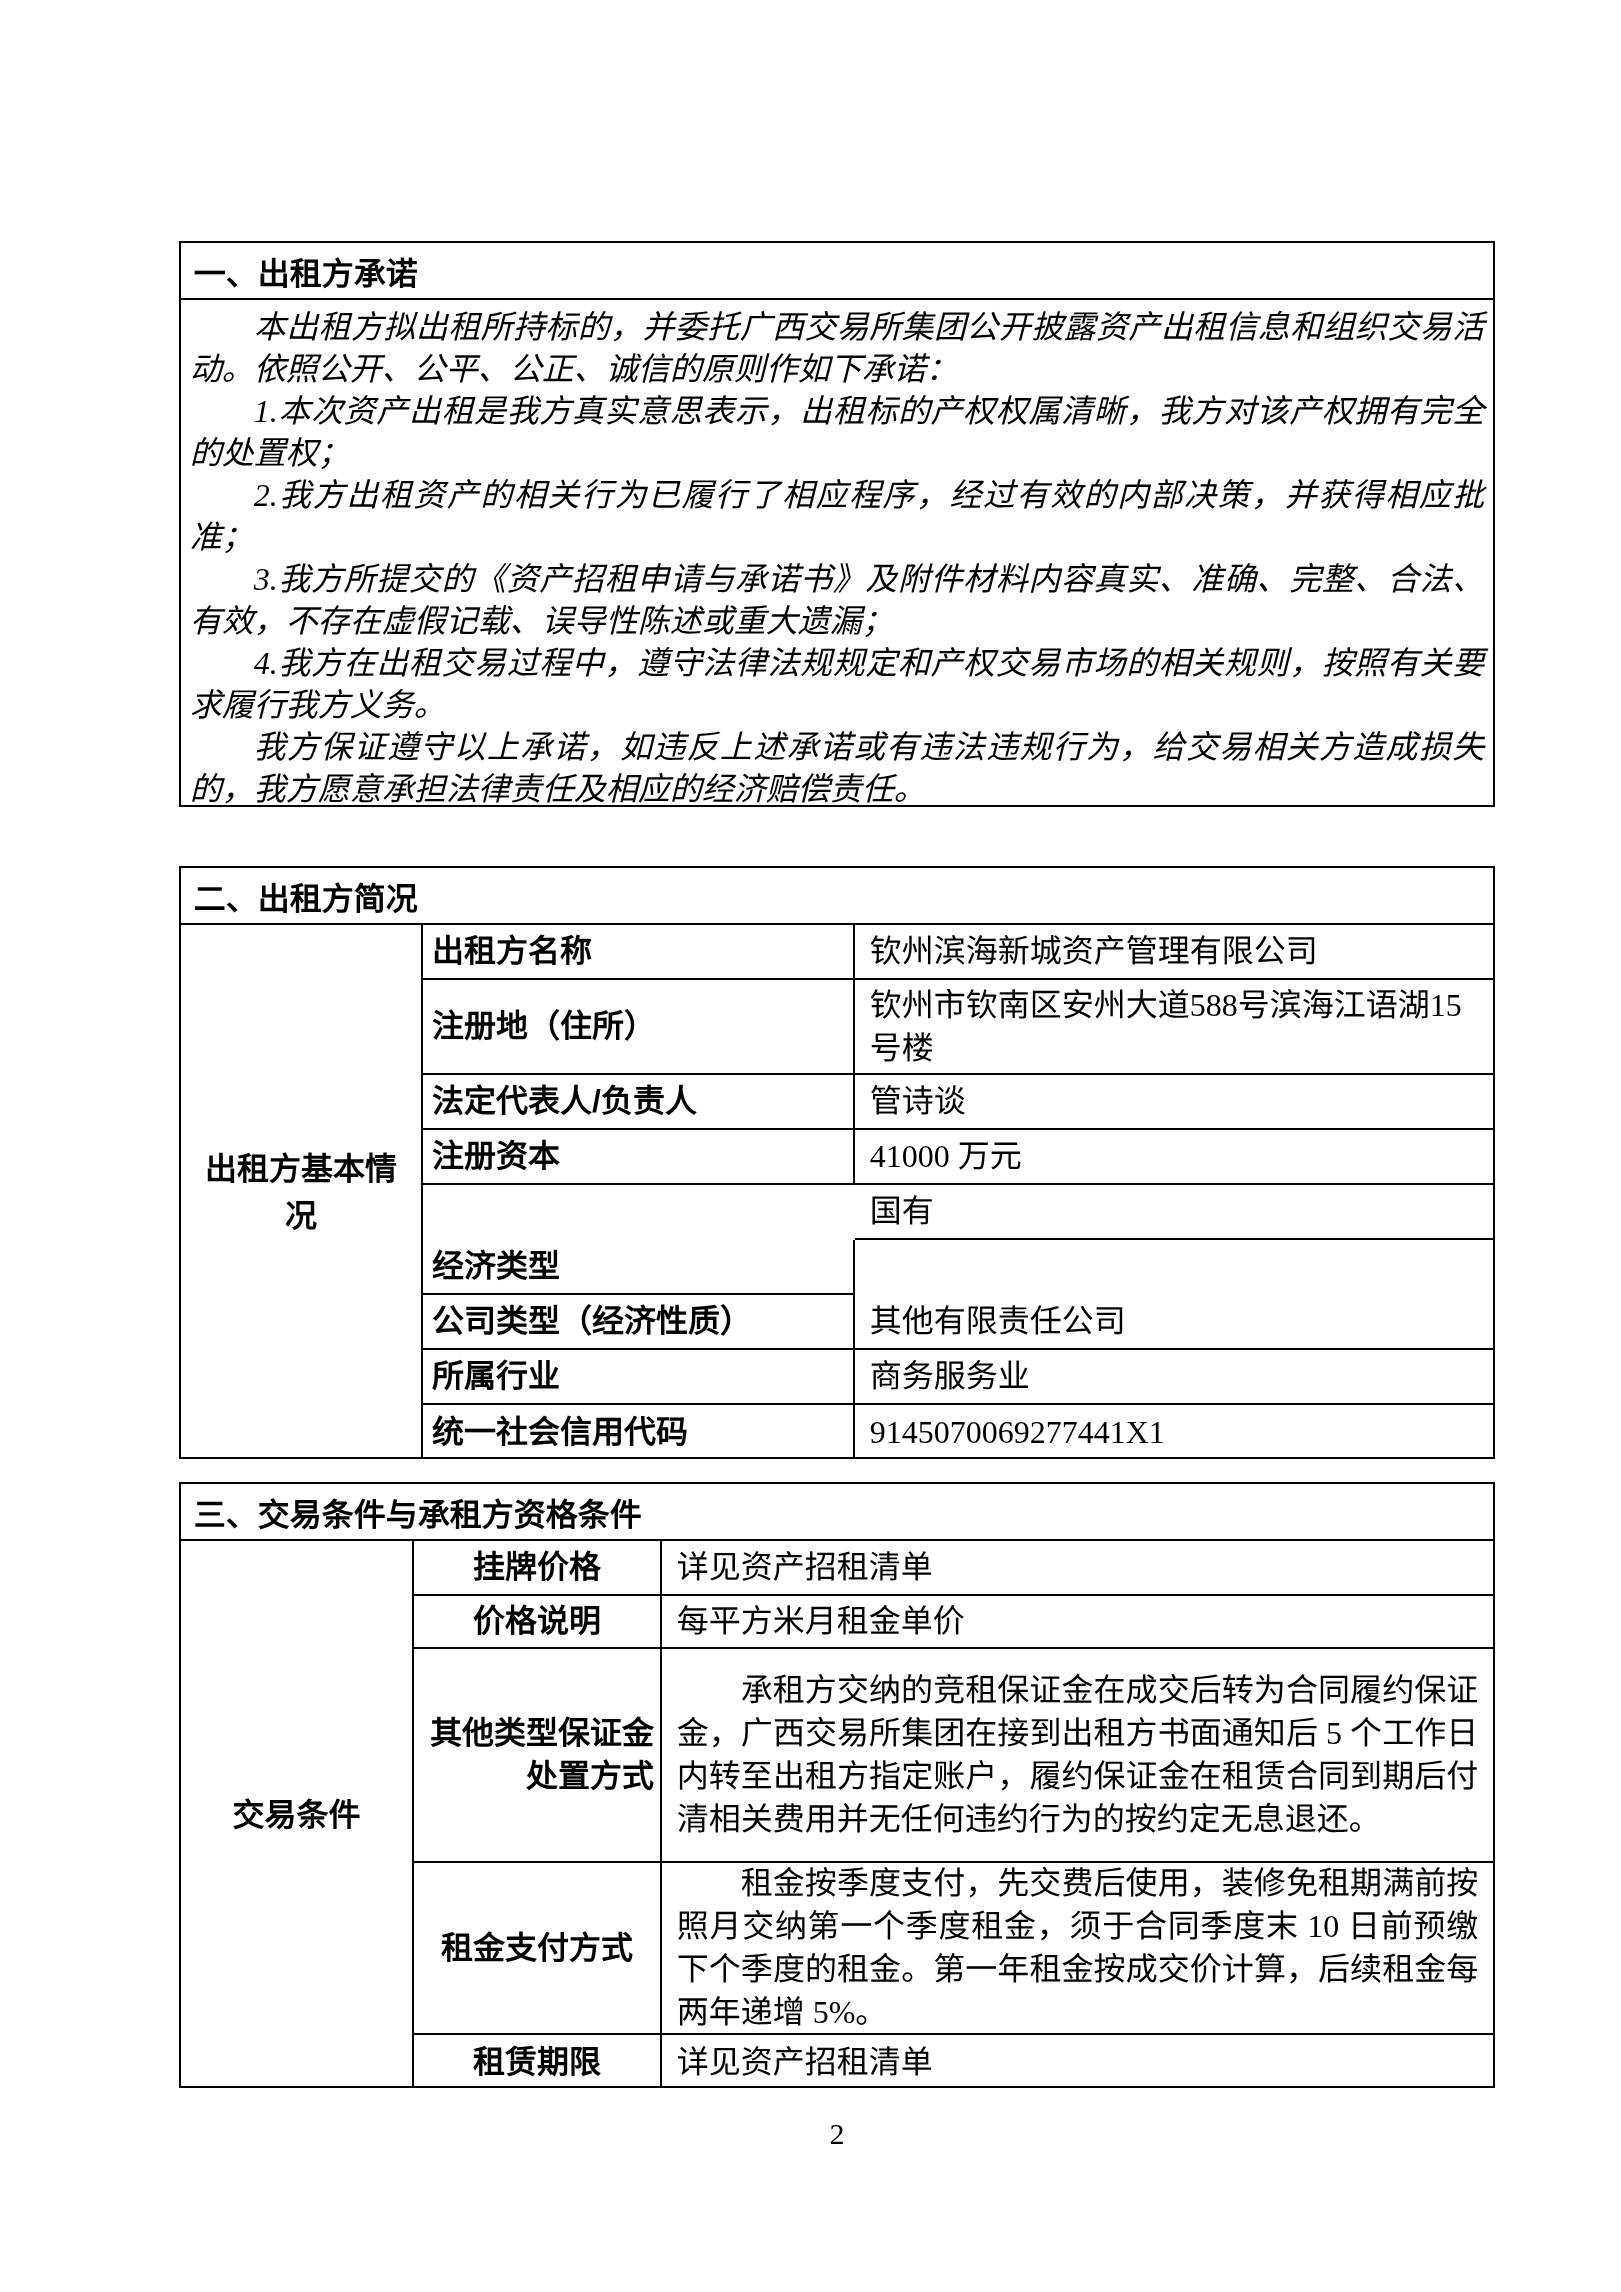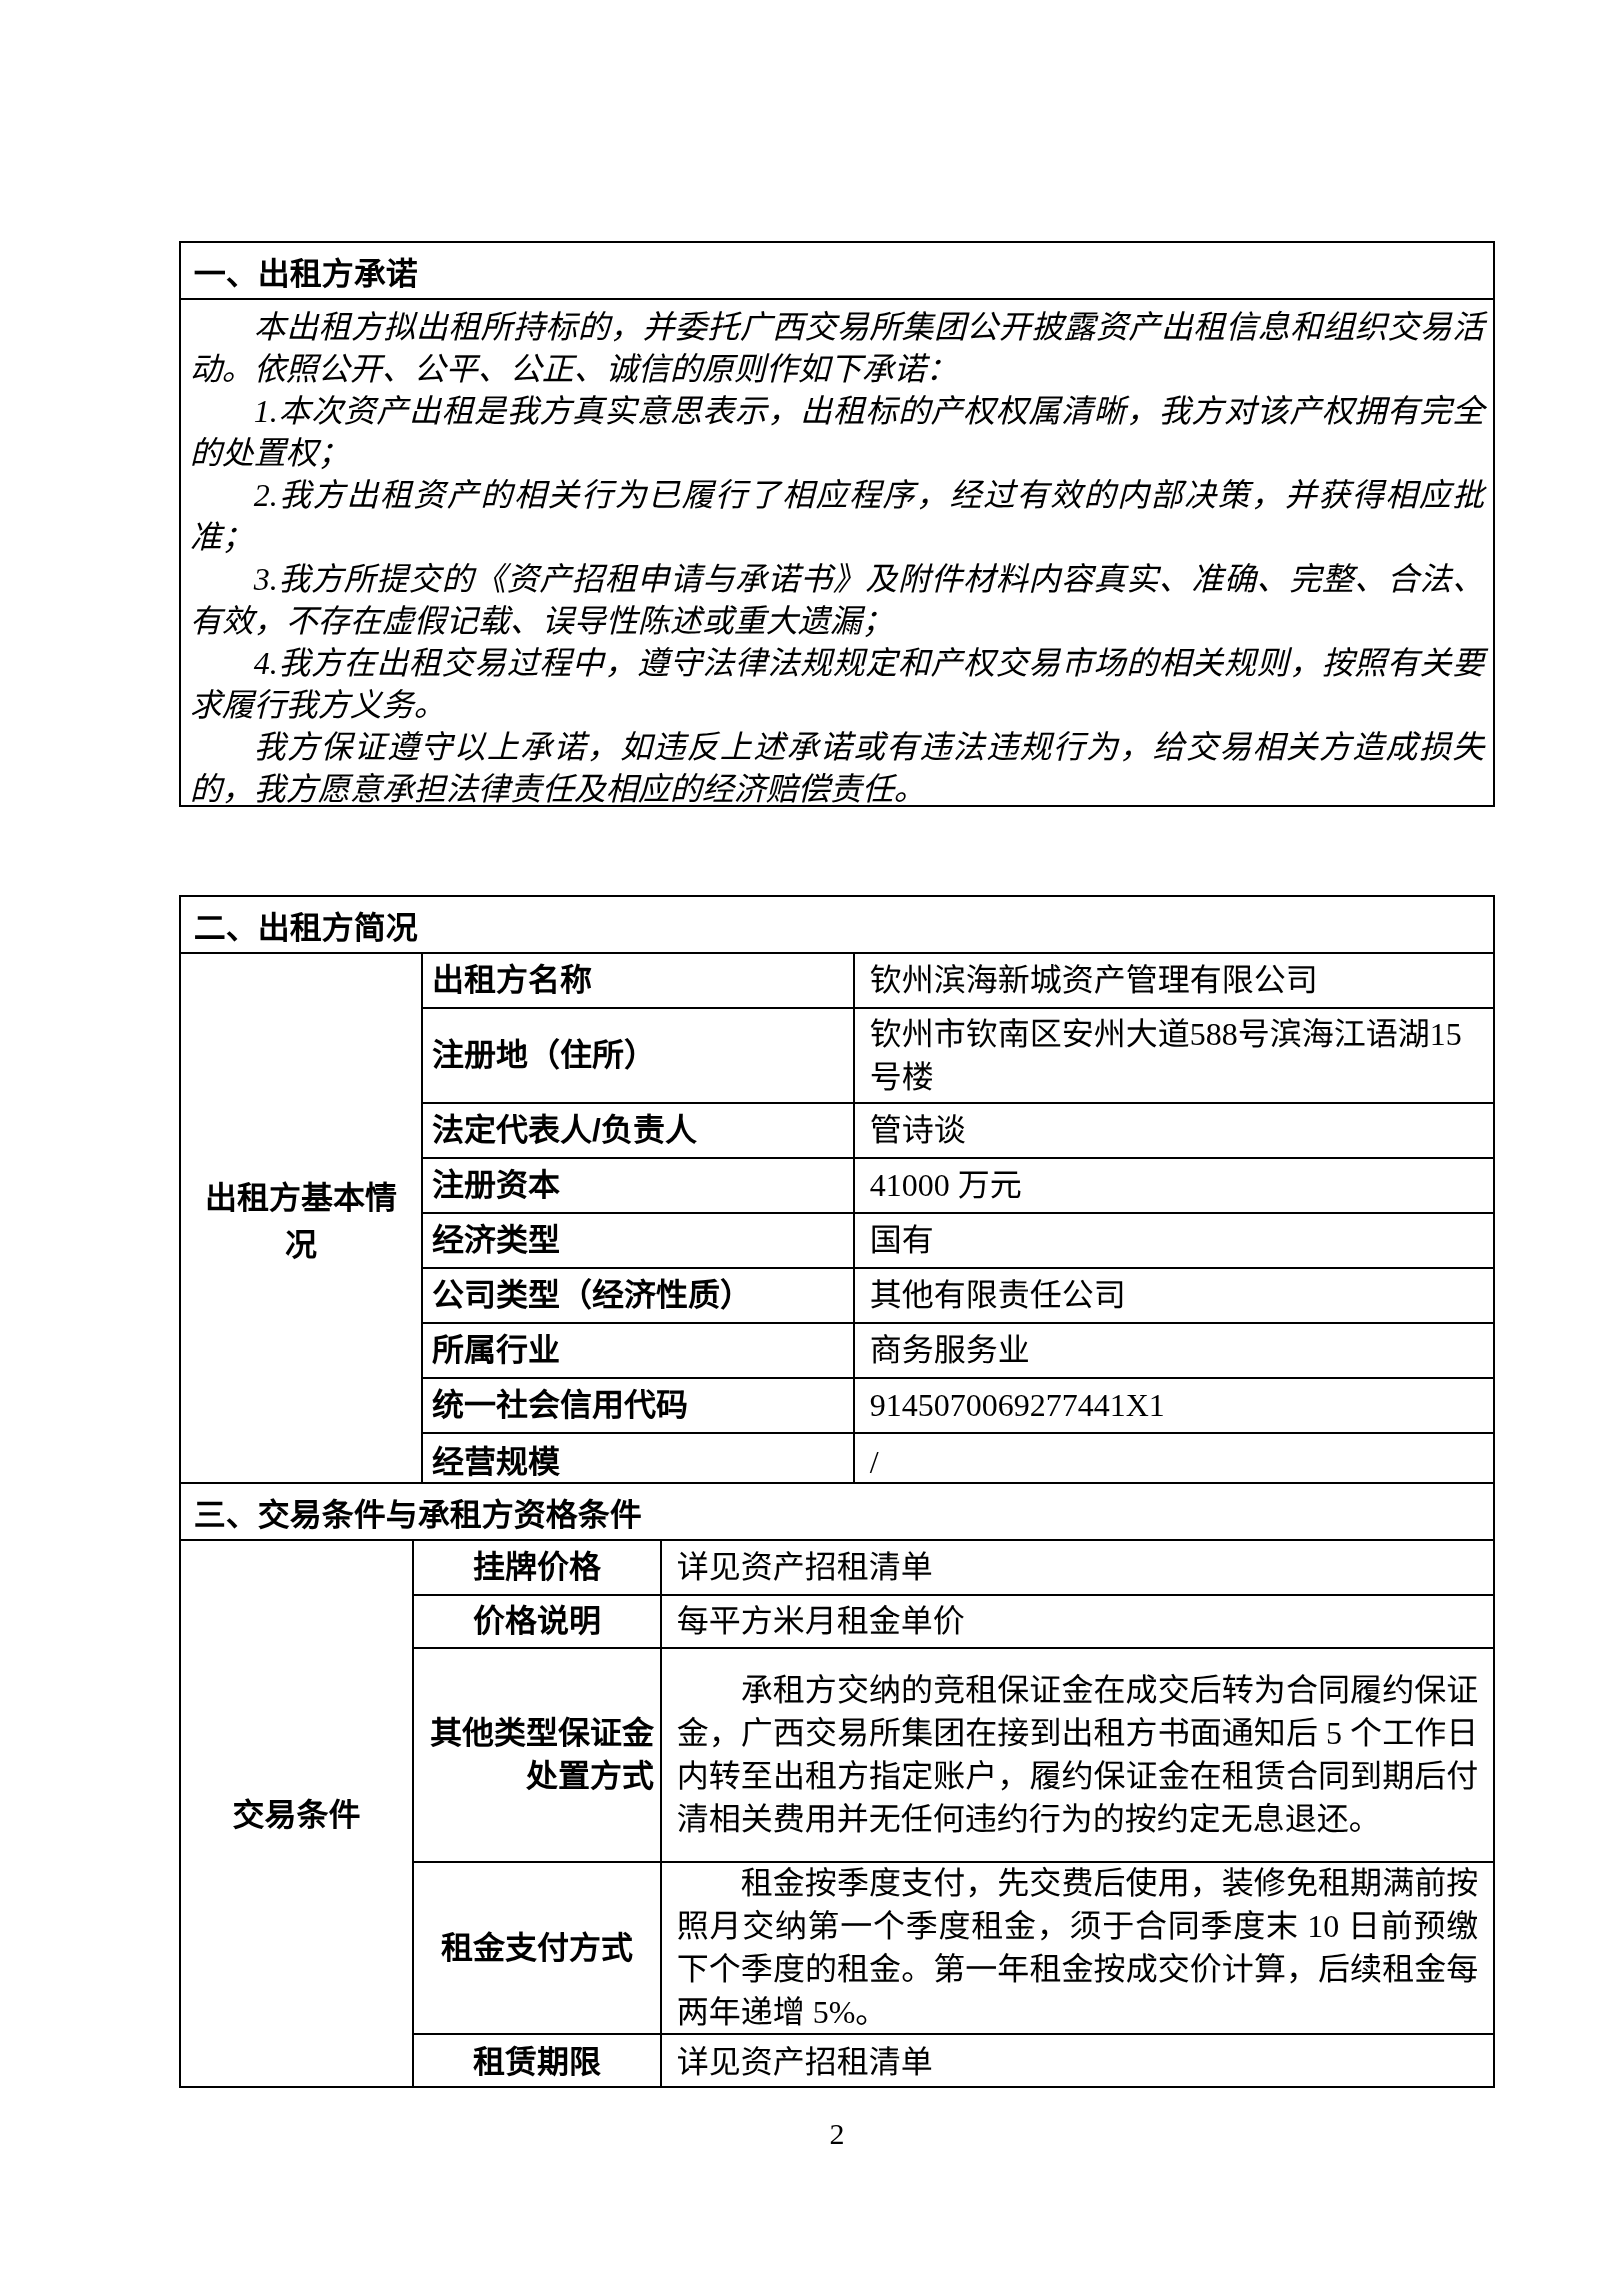--- a/index.html
+++ b/index.html
@@ -14,21 +14,21 @@
   .docbox {
     position:absolute;
     left:179px;
     width:1316px;
     box-sizing:border-box;
     border:2px solid #000000;
     background:#ffffff;
     overflow:hidden;
   }
   #box1 { top:241px; height:566px; }
-  #box2 { top:895px; height:593px; }
+  #box2 { top:866px; height:593px; }
   #box3 { top:1482px; height:606px; }
 
   .box-header {
     height:57px;
     border-bottom:2px solid #000000;
     display:flex; align-items:center;
     padding-left:12.7px;
     font-family:"Liberation Sans", sans-serif;
     font-weight:bold;
     font-size:32px;
@@ -134,24 +134,24 @@
       <div class="cell lbl-cell">法定代表人/负责人</div>
       <div class="cell val-cell">
           <div class="vtext">管诗谈</div>
         </div>
 
       <div class="cell lbl-cell">注册资本</div>
       <div class="cell val-cell">
           <div class="vtext">41000 万元</div>
         </div>
 
+      <div class="cell val-cell">
+          <div class="vtext">国有</div>
+        </div>
       <div class="cell lbl-cell">经济类型</div>
-      <div class="cell val-cell">
-          <div class="vtext">国有</div>
-        </div>
 
       <div class="cell lbl-cell">公司类型（经济性质）</div>
       <div class="cell val-cell">
           <div class="vtext">其他有限责任公司</div>
         </div>
 
       <div class="cell lbl-cell">所属行业</div>
       <div class="cell val-cell">
           <div class="vtext">商务服务业</div>
         </div>

